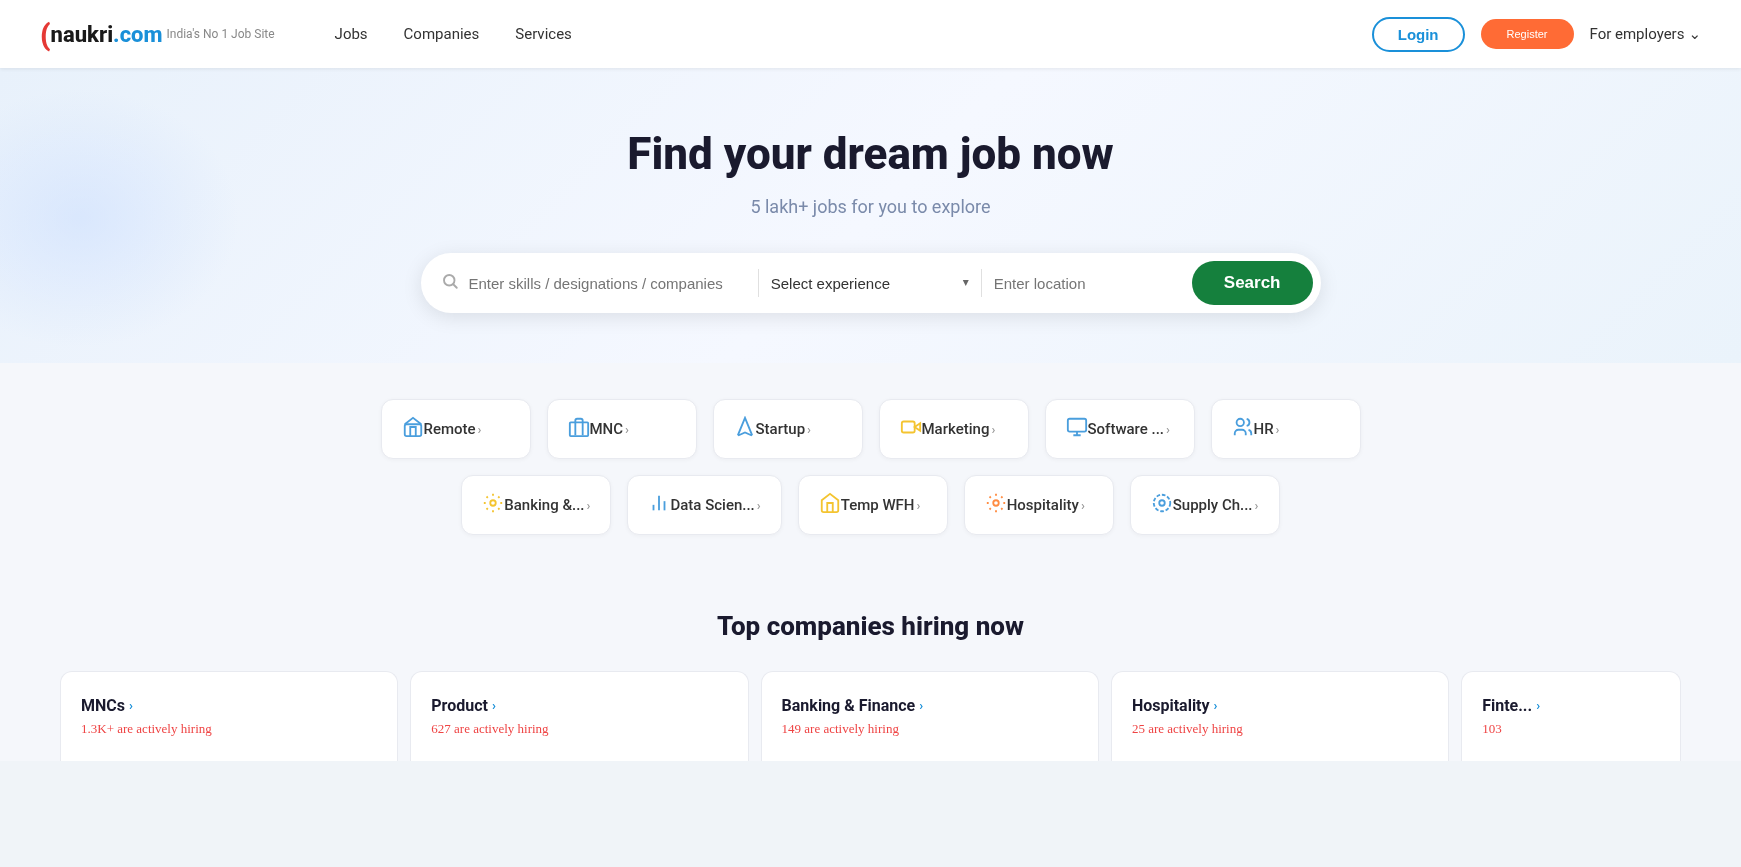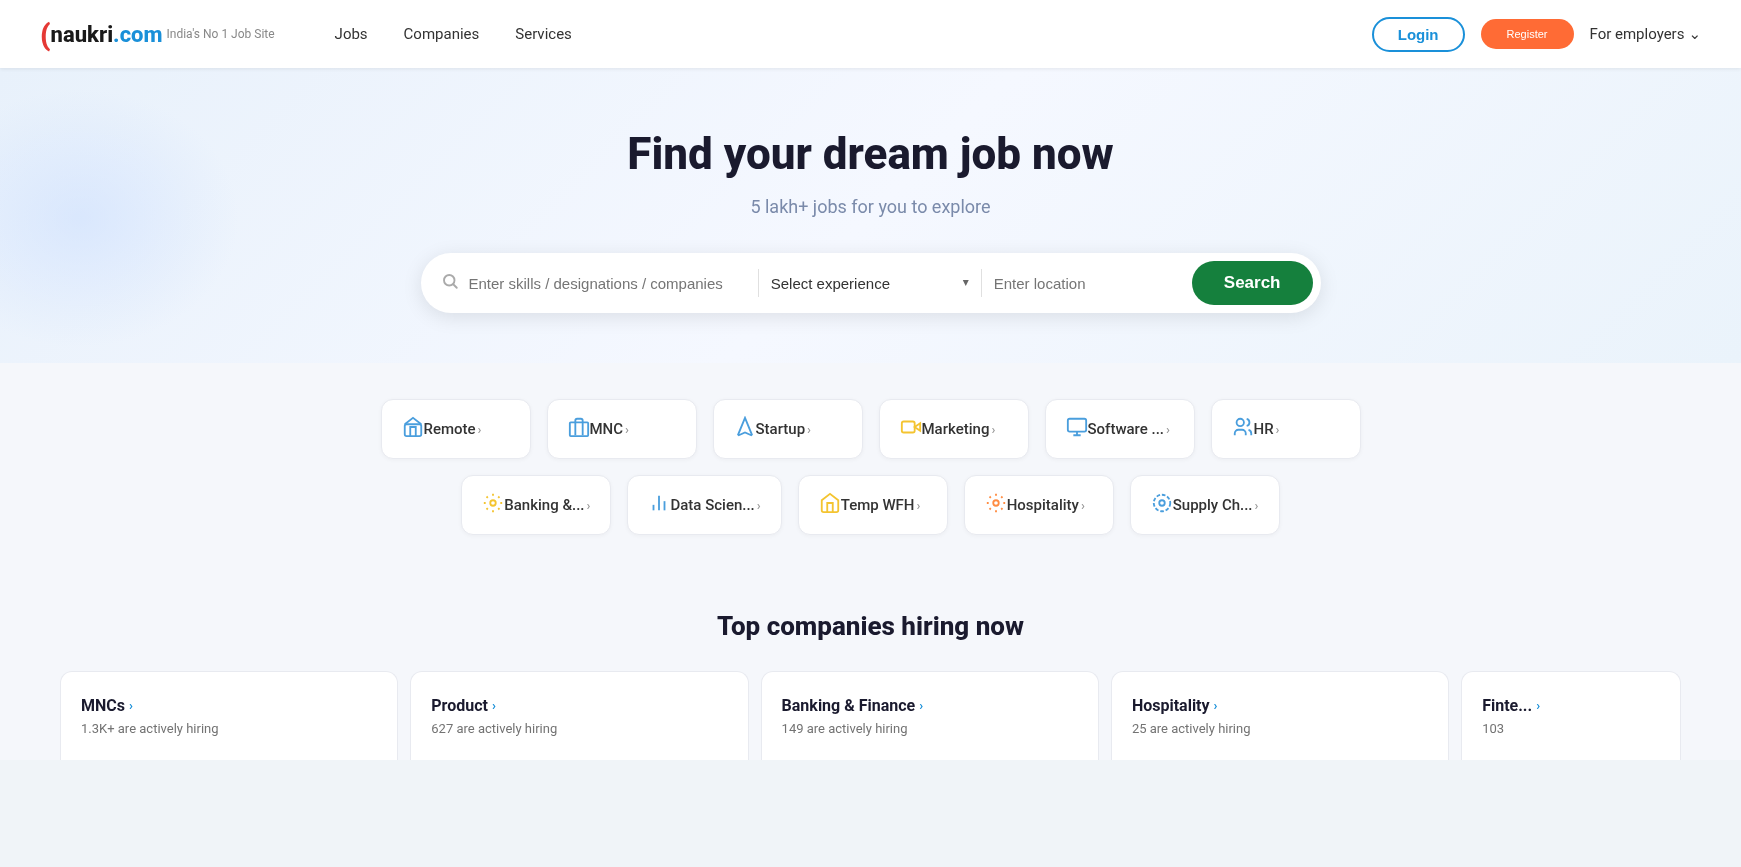--- a/index.html
+++ b/index.html
@@ -215,21 +215,22 @@
       font-size: 16px;
       font-weight: 700;
       color: #1a1a2e;
       margin-bottom: 6px;
       display: flex;
       align-items: center;
       gap: 4px;
     }
     .company-card-sub {
       font-size: 13px;
-      color: #737373;
+      color: #ef4444;
+      font-family: Liberation Serif, serif;
     }
     .card-arrow { color: #1a90d9; font-size: 13px; }
 
     
     .logo-icon-wrap {
       display: flex;
       align-items: center;
     }
     .logo-c {
       font-size: 28px;

